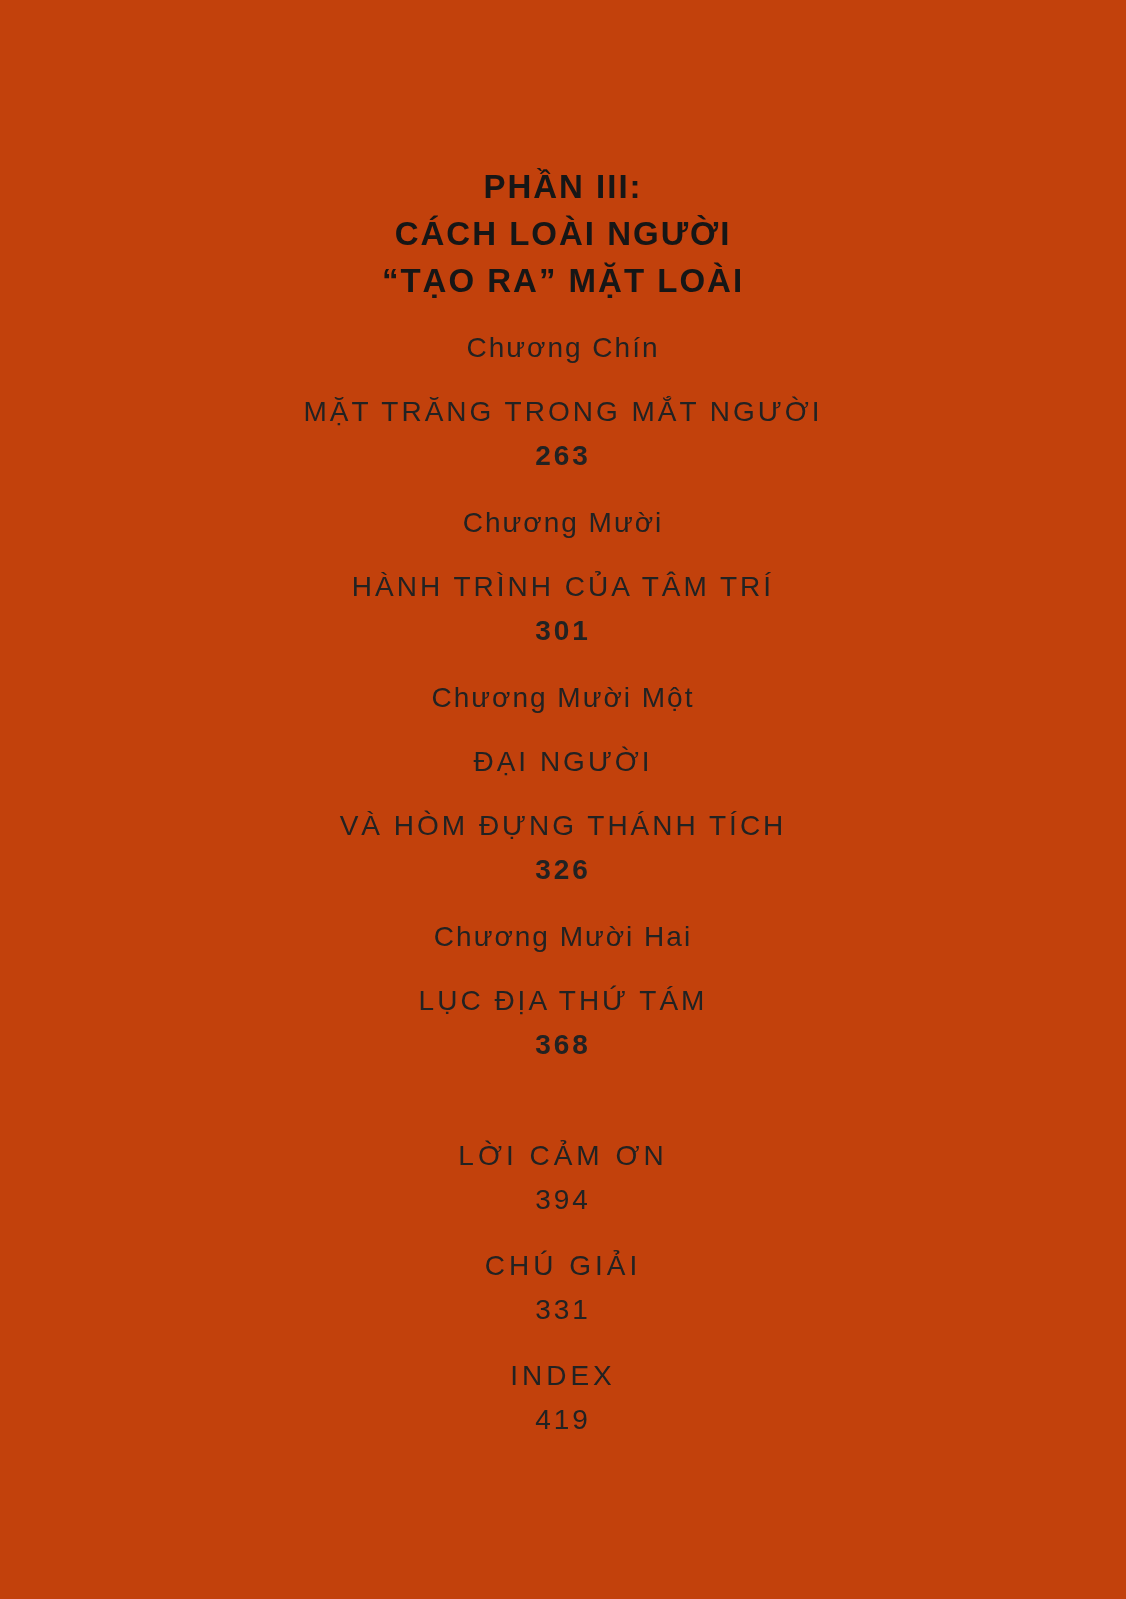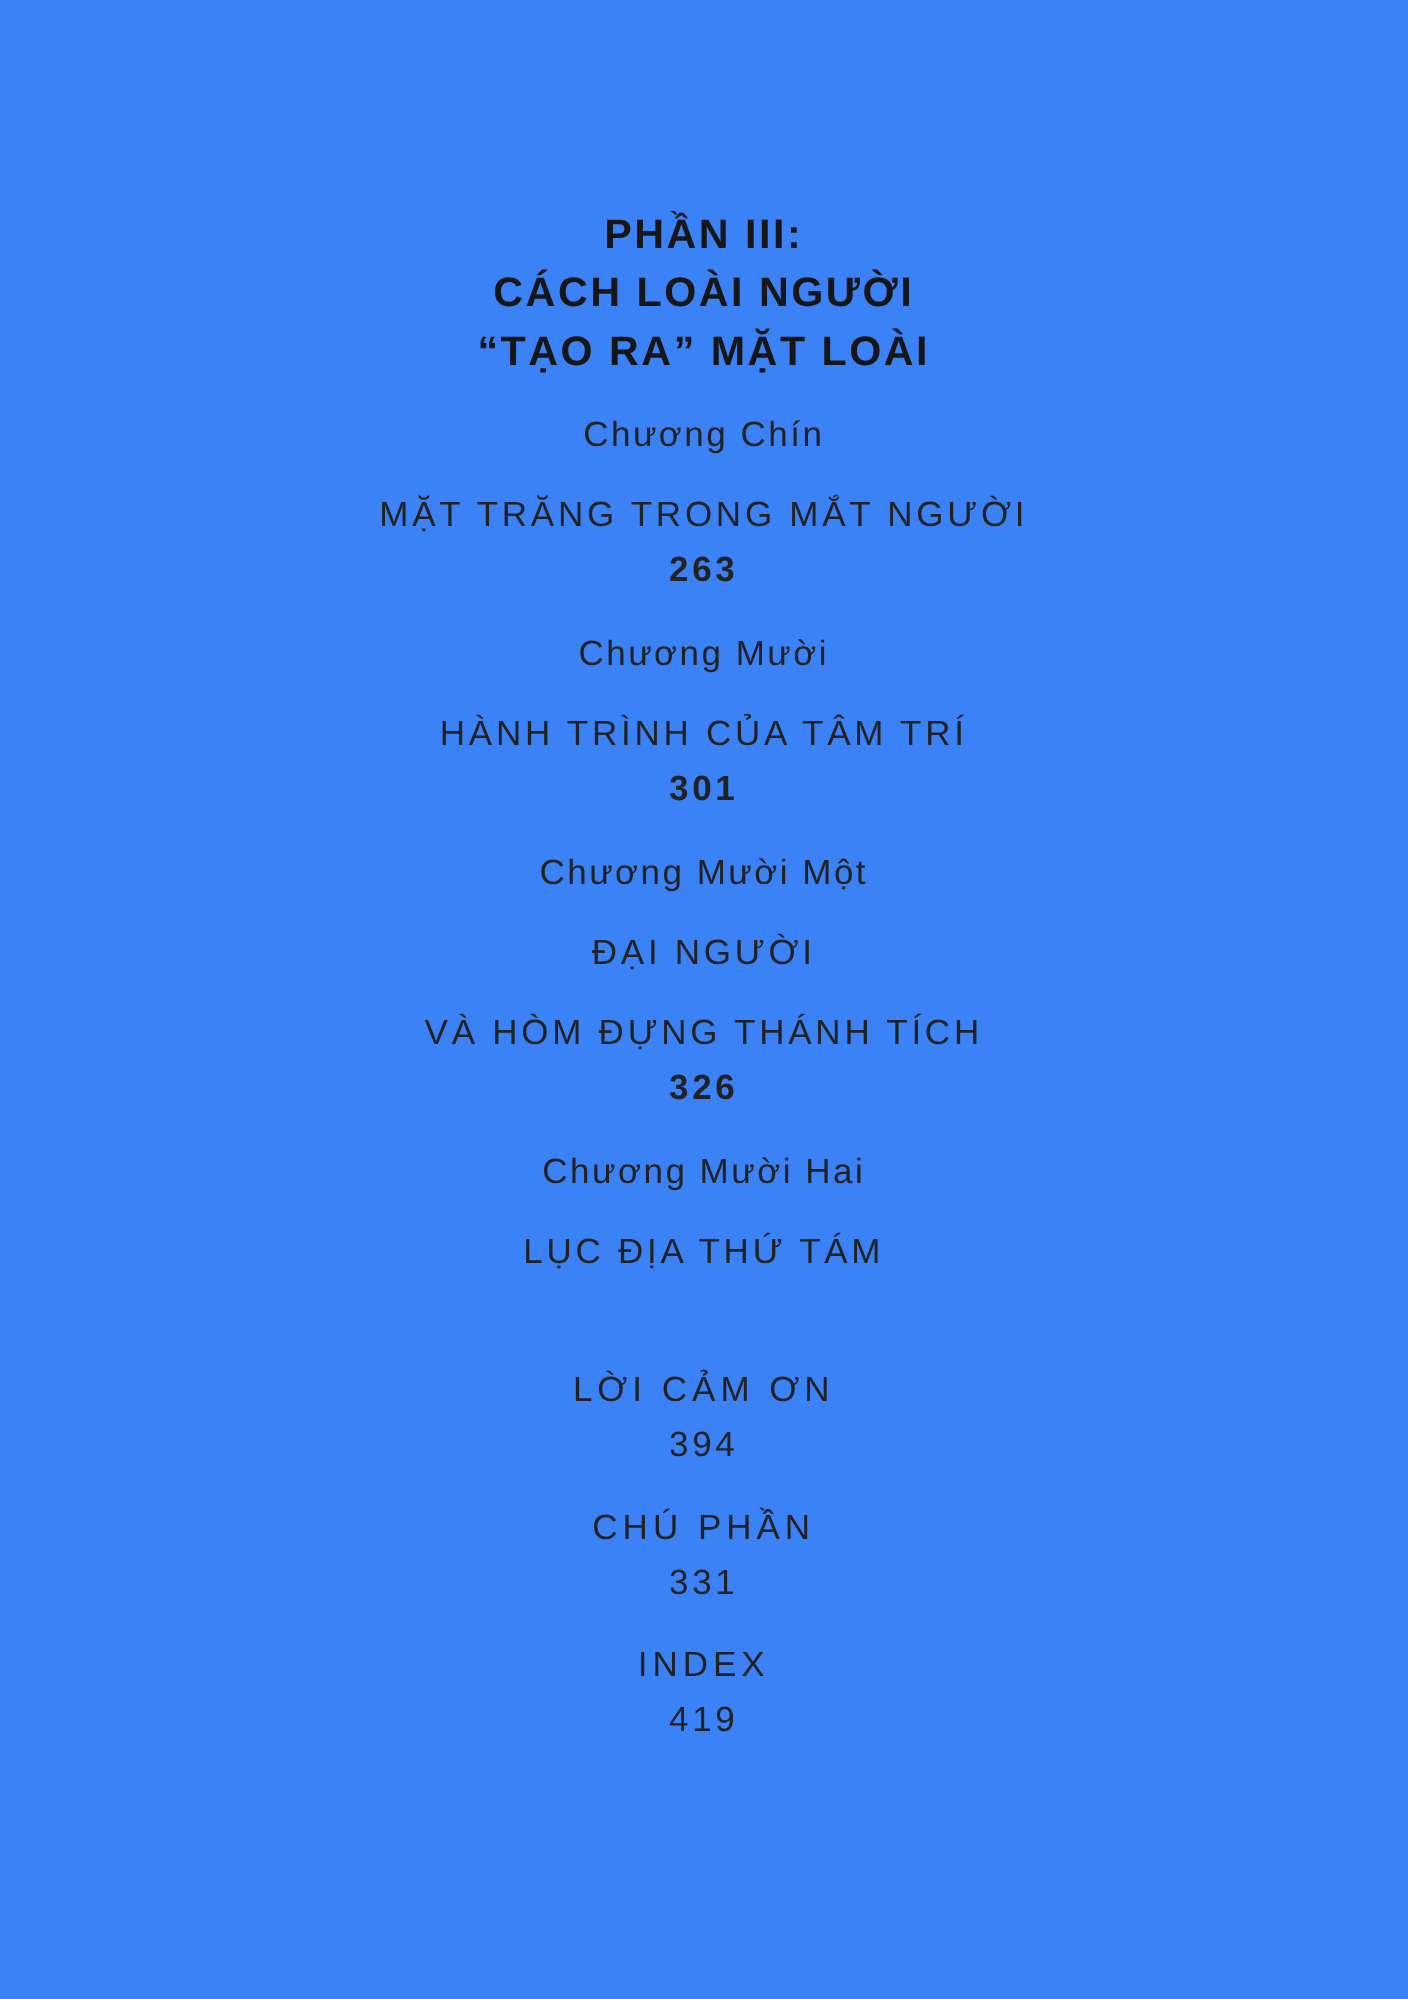--- a/index.html
+++ b/index.html
@@ -5,21 +5,21 @@
   html, body {
     margin: 0;
     padding: 0;
     background: #ffffff;
   }
   .page {
     position: relative;
     width: 1126px;
     height: 1599px;
     margin: 0 auto;
-    background: #3b82f6;
+    background: #c2410c;
     color: #1c1c1c;
     font-family: "Liberation Sans", sans-serif;
     text-align: center;
     overflow: hidden;
   }
   .part-header {
     padding-top: 163px;
     font-size: 33px;
     font-weight: 700;
     line-height: 47px;
@@ -109,33 +109,34 @@
     <div class="chapter">
       <div class="ch-label">Chương Mười Một</div>
       <div class="ch-title">ĐẠI NGƯỜI</div>
       <div class="ch-title">VÀ HÒM ĐỰNG THÁNH TÍCH</div>
       <div class="ch-page">326</div>
     </div>
 
     <div class="chapter">
       <div class="ch-label">Chương Mười Hai</div>
       <div class="ch-title">LỤC ĐỊA THỨ TÁM</div>
+      <div class="ch-page">368</div>
     </div>
 
   </section>
 
   <section class="backmatter">
 
     <div class="bm-entry">
       <div class="bm-title">LỜI CẢM ƠN</div>
       <div class="bm-page">394</div>
     </div>
 
     <div class="bm-entry">
-      <div class="bm-title">CHÚ PHẦN</div>
+      <div class="bm-title">CHÚ GIẢI</div>
       <div class="bm-page">331</div>
     </div>
 
     <div class="bm-entry">
       <div class="bm-title">INDEX</div>
       <div class="bm-page">419</div>
     </div>
 
   </section>
 

